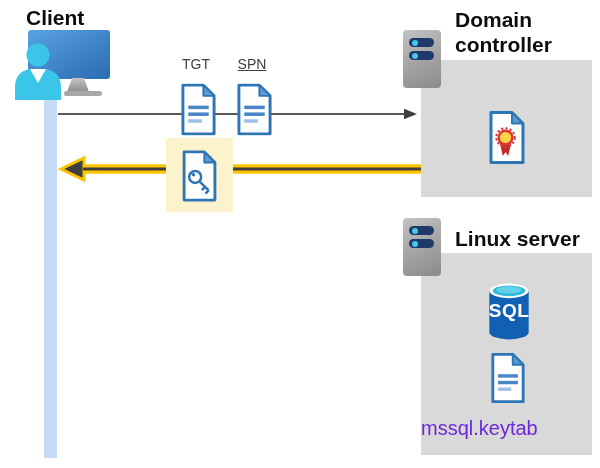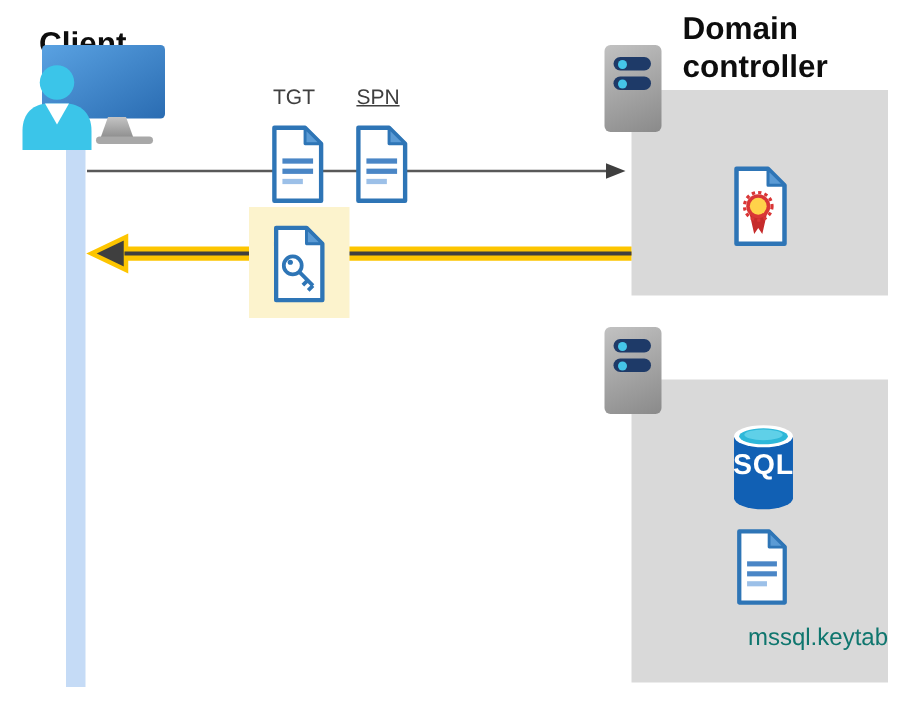--- a/index.html
+++ b/index.html
@@ -8,21 +8,21 @@
   .title{font-weight:bold;color:#0d0d0d;font-size:21px;line-height:25px;}
   .ticket-label{font-size:14px;color:#3f3f3f;text-align:center;}
   .gray-box{background:#d9d9d9;z-index:1;}
   .highlight-box{background:#fcf3cd;z-index:3;}
   .lifeline{background:#c5dbf6;z-index:0;}
   .icon{z-index:4;}
   .server-icon{width:38px;height:58px;border-radius:4px;
     background:linear-gradient(155deg,#c2c2c2 0%,#a8a8a8 45%,#8a8a8a 100%);z-index:4;}
   .server-bar{position:absolute;left:6px;width:25px;height:9px;border-radius:5px;background:#1e3a68;}
   .server-dot{position:absolute;left:3px;top:1.5px;width:6px;height:6px;border-radius:50%;background:#45c6ea;}
-  .keytab-caption{font-size:16px;color:#0f766e;text-align:right;z-index:4;}
+  .keytab-caption{font-size:20px;color:#6d28d9;text-align:left;z-index:4;}
   .sql-wrap{display:flex;align-items:center;justify-content:center;}
   .sql-text{position:absolute;left:0;top:17px;width:100%;text-align:center;
     color:#ffffff;font-weight:bold;font-size:19px;letter-spacing:0.5px;z-index:5;}
   svg{display:block;}
 </style>
 </head>
 <body>
 
 <div id="canvas">
 
@@ -79,21 +79,21 @@
     </g>
     <g>
       <line x1="74" y1="169" x2="421" y2="169" stroke="#fdc500" stroke-width="9.5"></line>
       <polygon points="61,169 84,158 84,180" fill="#3f3f3f" stroke="#fdc500" stroke-width="3" stroke-linejoin="miter"></polygon>
       <line x1="83" y1="169" x2="421" y2="169" stroke="#3f3f3f" stroke-width="2.8"></line>
     </g>
   </svg>
 
   <div class="abs highlight-box" style="left:166px;top:138px;width:67px;height:74px;"></div>
 
-  <div class="abs title" style="left:26px;top:5px;z-index:4;margin-top:12px;">Client</div>
+  <div class="abs title" style="left:26px;top:5px;z-index:4;">Client</div>
   <svg class="abs icon" style="left:8px;top:28px;" width="106" height="72" viewBox="0 0 106 72">
     <g>
       <rect x="20" y="2" width="82" height="49" rx="3" fill="url(#gradScreen)"></rect>
       <polygon points="64,50 76,50 81,64 59,64" fill="url(#gradStand)"></polygon>
       <rect x="56" y="63" width="38" height="5" rx="2.5" fill="#a8a8a8"></rect>
     </g>
     <g>
       <path d="M7 72 V59 C7 47 15 41 24 41 H36 C45 41 53 47 53 59 V72 Z" fill="#3bc5e9"></path>
       <polygon points="22,41 38,41 30,55" fill="#ffffff"></polygon>
       <circle cx="30" cy="27" r="11.5" fill="#3bc5e9"></circle>
@@ -118,20 +118,21 @@
       <div class="server-dot"></div>
       </div>
     <div class="server-bar" style="top:21px;">
       <div class="server-dot"></div>
       </div>
   </div>
   <svg class="abs icon" style="left:488px;top:110px;" width="38" height="55" viewBox="0 0 38 54">
       <use href="#sym-doc-cert"></use>
     </svg>
 
+  <div class="abs title" style="left:455px;top:226px;width:140px;z-index:4;">Linux server</div>
   <div class="abs server-icon" style="left:403px;top:218px;">
     <div class="server-bar" style="top:8px;">
       <div class="server-dot"></div>
       </div>
     <div class="server-bar" style="top:21px;">
       <div class="server-dot"></div>
       </div>
   </div>
 
   <div class="abs sql-wrap icon" style="left:487px;top:283px;width:44px;height:57px;">

